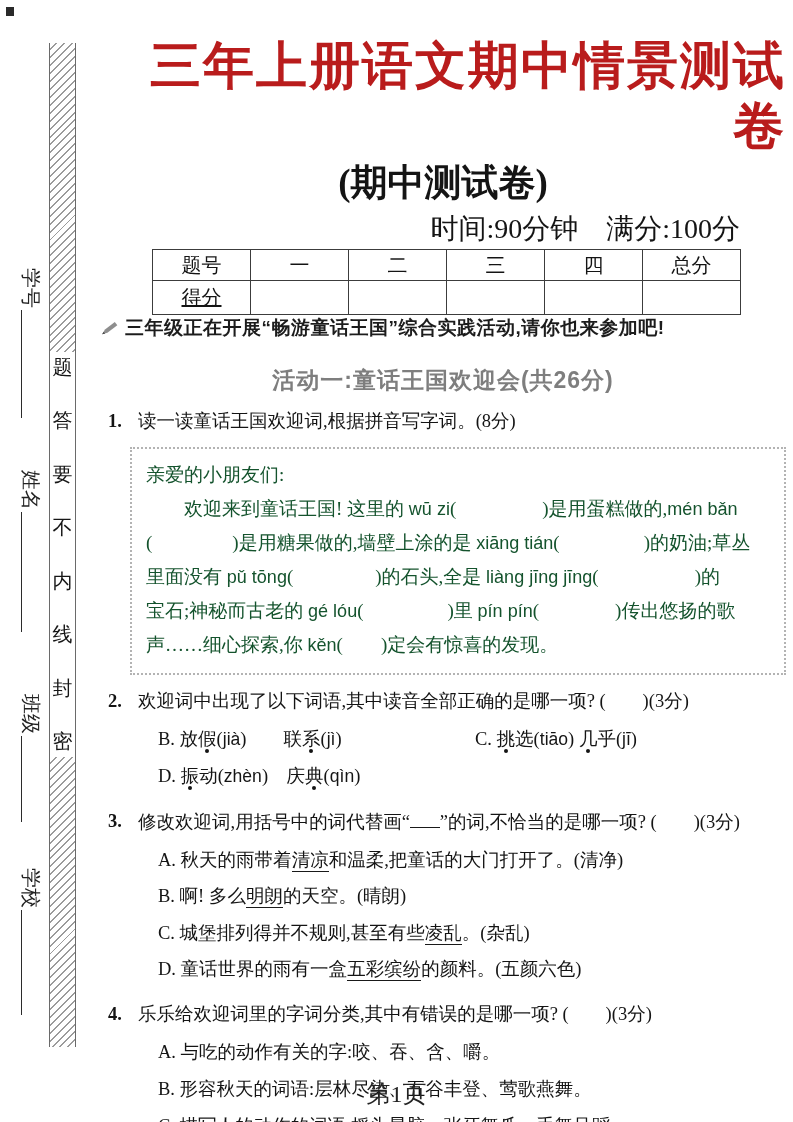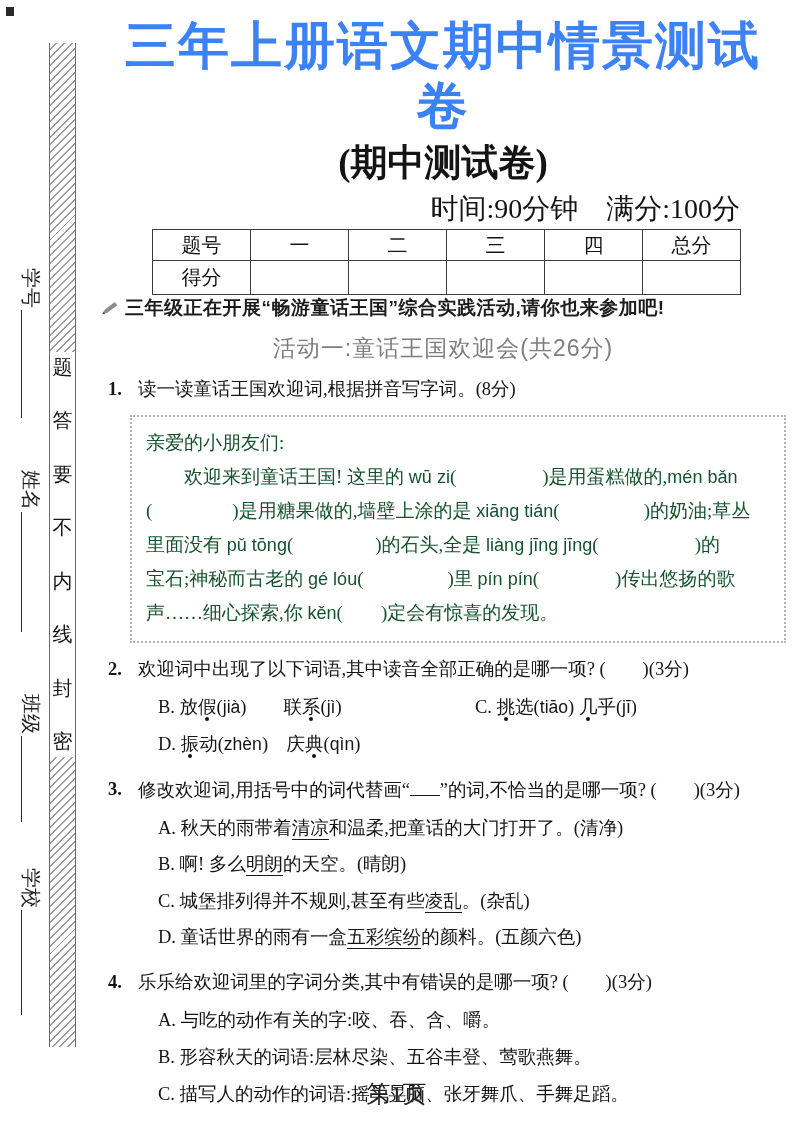--- a/index.html
+++ b/index.html
@@ -31,36 +31,36 @@
   .hatch-top{top:0;height:309px;}
   .hatch-bottom{top:714px;bottom:0;}
   .seal-text{
     position:absolute;left:0;right:0;top:309px;height:405px;background:#fff;
     display:flex;flex-direction:column-reverse;justify-content:space-between;align-items:center;
     font-size:20px;color:#161616;padding:2px 0;box-sizing:border-box;
   }
 
   
   .content{position:absolute;left:100px;top:0;width:686px;}
-  .title{margin-top:16px;text-align:center;font-size:51px;font-weight:700;letter-spacing:2px;line-height:60px;color:#3b82f6;}
+  .title{margin-top:36px;text-align:right;font-size:51px;font-weight:700;letter-spacing:2px;line-height:60px;color:#b91c1c;}
   .subtitle{margin-top:4px;text-align:center;font-size:37px;font-weight:600;line-height:46px;}
   .meta{margin-top:10px;text-align:right;padding-right:46px;font-size:28px;line-height:26px;}
 
   table.score{border-collapse:collapse;margin:7px 0 0 52px;table-layout:fixed;width:589px;padding-left:40px;}
   table.score td{border:1.4px solid #3c3c3c;text-align:center;font-size:20px;height:30px;padding:0;}
-  table.score tr:last-child td{height:33px;}
+  table.score tr:last-child td{height:33px;text-decoration:underline;}
 
   .intro{display:flex;align-items:center;gap:6px;
     font-family:"Liberation Sans","DejaVu Sans",sans-serif;
     font-size:19px;font-weight:700;color:#1c1c1c;letter-spacing:0.5px;}
   .intro .icon{flex:0 0 auto;display:inline-flex;transform:rotate(8deg);}
 
-  .heading{margin-top:12px;text-align:center;
+  .heading{margin-top:24px;text-align:center;
     font-family:"Liberation Sans","DejaVu Sans",sans-serif;
-    font-size:23px;font-weight:400;color:#7e7e7e;letter-spacing:1px;line-height:30px;}
+    font-size:23px;font-weight:700;color:#7e7e7e;letter-spacing:1px;line-height:30px;}
 
   .question{margin-top:13px;display:flex;padding-left:8px;font-size:18.5px;line-height:27px;}
   .q-no{flex:0 0 30px;font-weight:700;}
   .q-stem{flex:1;}
 
   .passage{
     margin:12px 0 0 30px;width:656px;box-sizing:border-box;
     border:2px dotted #b3b3b3;padding:9px 14px 11px;
     font-size:19px;line-height:34px;color:#14532d;
   }

